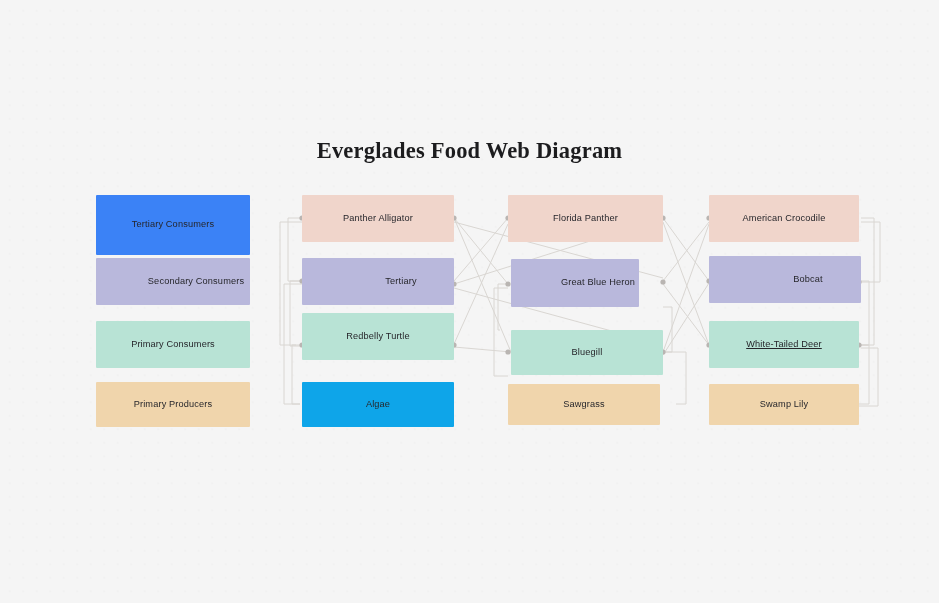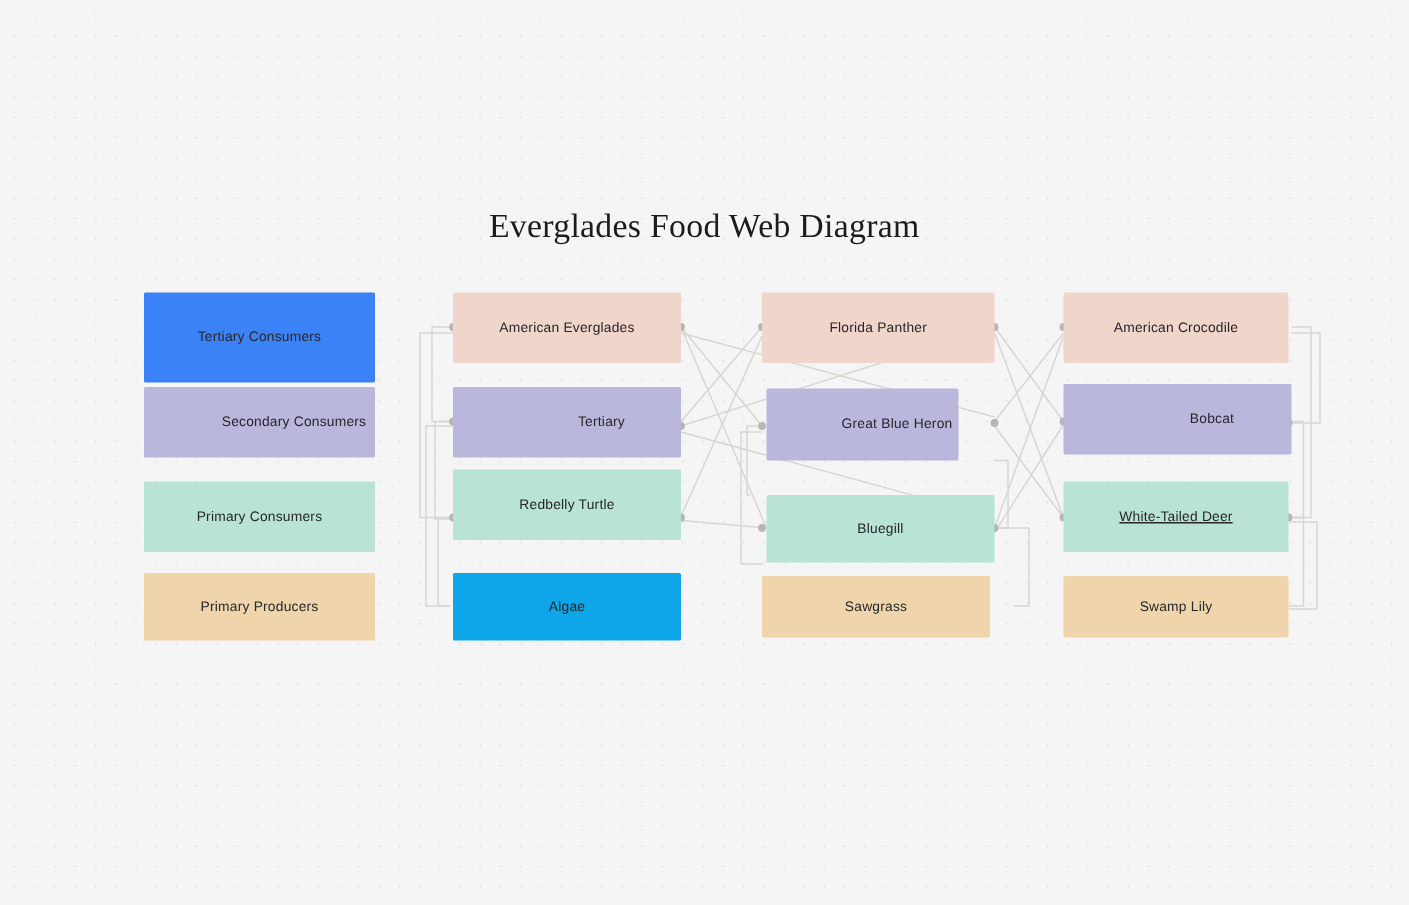--- a/index.html
+++ b/index.html
@@ -36,21 +36,21 @@
   }
 
   .diagram-title {
     position: absolute;
     left: 0;
     top: 138px;
     width: 939px;
     text-align: center;
     font-family: "Liberation Serif", "DejaVu Serif", serif;
     font-size: 22.5px;
-    font-weight: 400;
+    font-weight: 700;
     color: #1c1c1e;
     letter-spacing: 0.2px;
     white-space: nowrap;
   }
 
   .node {
     position: absolute;
     display: flex;
     align-items: center;
     justify-content: center;
@@ -125,21 +125,21 @@
     </svg>
 
   <div id="legend-group">
       <div class="node lvl-tertiary" style="left: 96px; top: 195px; width: 154px; height: 60px; background-color: #3b82f6;">Tertiary Consumers</div>
       <div class="node lvl-secondary" style="left: 96px; top: 258px; width: 154px; height: 47px; background-color: rgb(185, 184, 220);">Secondary Consumers</div>
       <div class="node lvl-primary" style="left: 96px; top: 321px; width: 154px; height: 47px; background-color: rgb(184, 227, 213);">Primary Consumers</div>
       <div class="node lvl-producer" style="left: 96px; top: 382px; width: 154px; height: 45px; background-color: rgb(240, 213, 172);">Primary Producers</div>
     </div>
 
   <div id="node-group">
-      <div class="node lvl-tertiary" style="left: 302px; top: 195px; width: 152px; height: 47px; background-color: rgb(240, 213, 203);">American Everglades</div>
+      <div class="node lvl-tertiary" style="left: 302px; top: 195px; width: 152px; height: 47px; background-color: rgb(240, 213, 203);">Panther Alligator</div>
       <div class="node lvl-tertiary" style="left: 508px; top: 195px; width: 155px; height: 47px; background-color: rgb(240, 213, 203);">Florida Panther</div>
       <div class="node lvl-tertiary" style="left: 709px; top: 195px; width: 150px; height: 47px; background-color: rgb(240, 213, 203);">American Crocodile</div>
       <div class="node lvl-secondary" style="left: 302px; top: 258px; width: 152px; height: 47px; background-color: rgb(185, 184, 220);">Tertiary</div>
       <div class="node lvl-secondary" style="left: 511px; top: 259px; width: 128px; height: 48px; background-color: rgb(185, 184, 220);">Great Blue Heron</div>
       <div class="node lvl-secondary" style="left: 709px; top: 256px; width: 152px; height: 47px; background-color: rgb(185, 184, 220);">Bobcat</div>
       <div class="node lvl-primary" style="left: 302px; top: 313px; width: 152px; height: 47px; background-color: rgb(184, 227, 213);">Redbelly Turtle</div>
       <div class="node lvl-primary" style="left: 511px; top: 330px; width: 152px; height: 45px; background-color: rgb(184, 227, 213);">Bluegill</div>
       <div class="node lvl-primary" style="left: 709px; top: 321px; width: 150px; height: 47px; background-color: rgb(184, 227, 213); text-decoration: underline;">White-Tailed Deer</div>
       <div class="node lvl-producer" style="left: 302px; top: 382px; width: 152px; height: 45px; background-color: #0ea5e9;">Algae</div>
       <div class="node lvl-producer" style="left: 508px; top: 384px; width: 152px; height: 41px; background-color: rgb(240, 213, 172);">Sawgrass</div>

